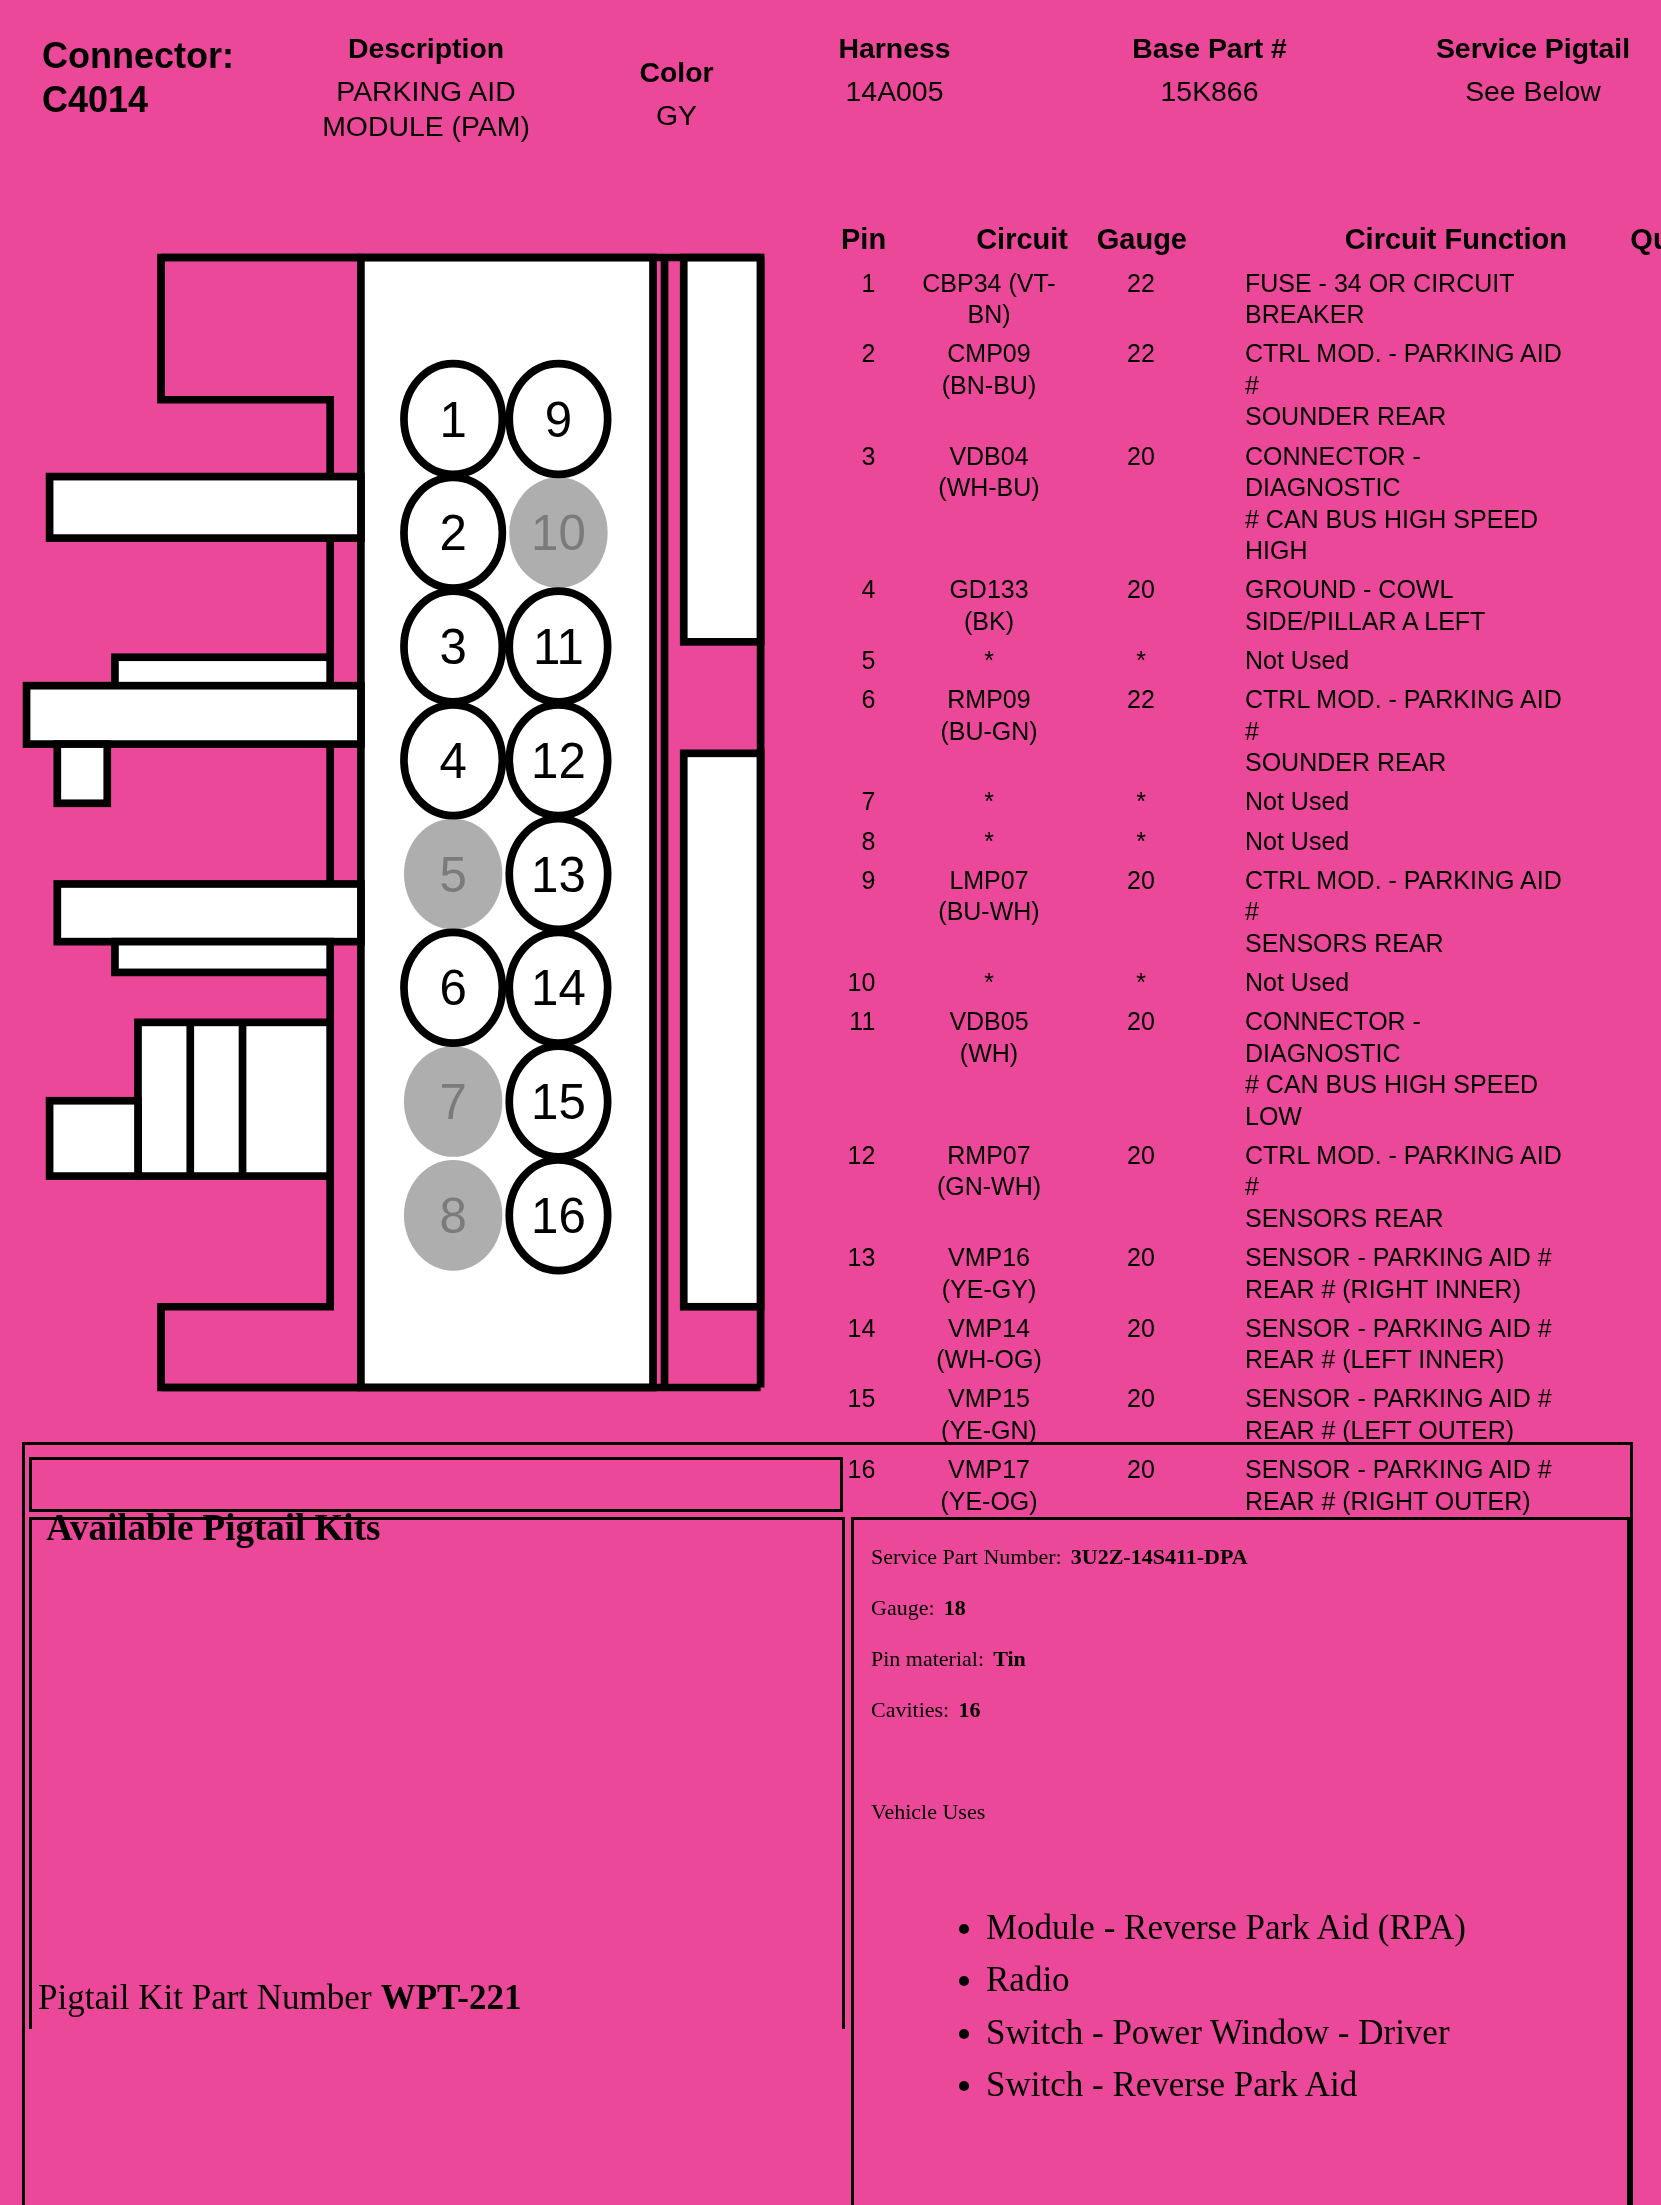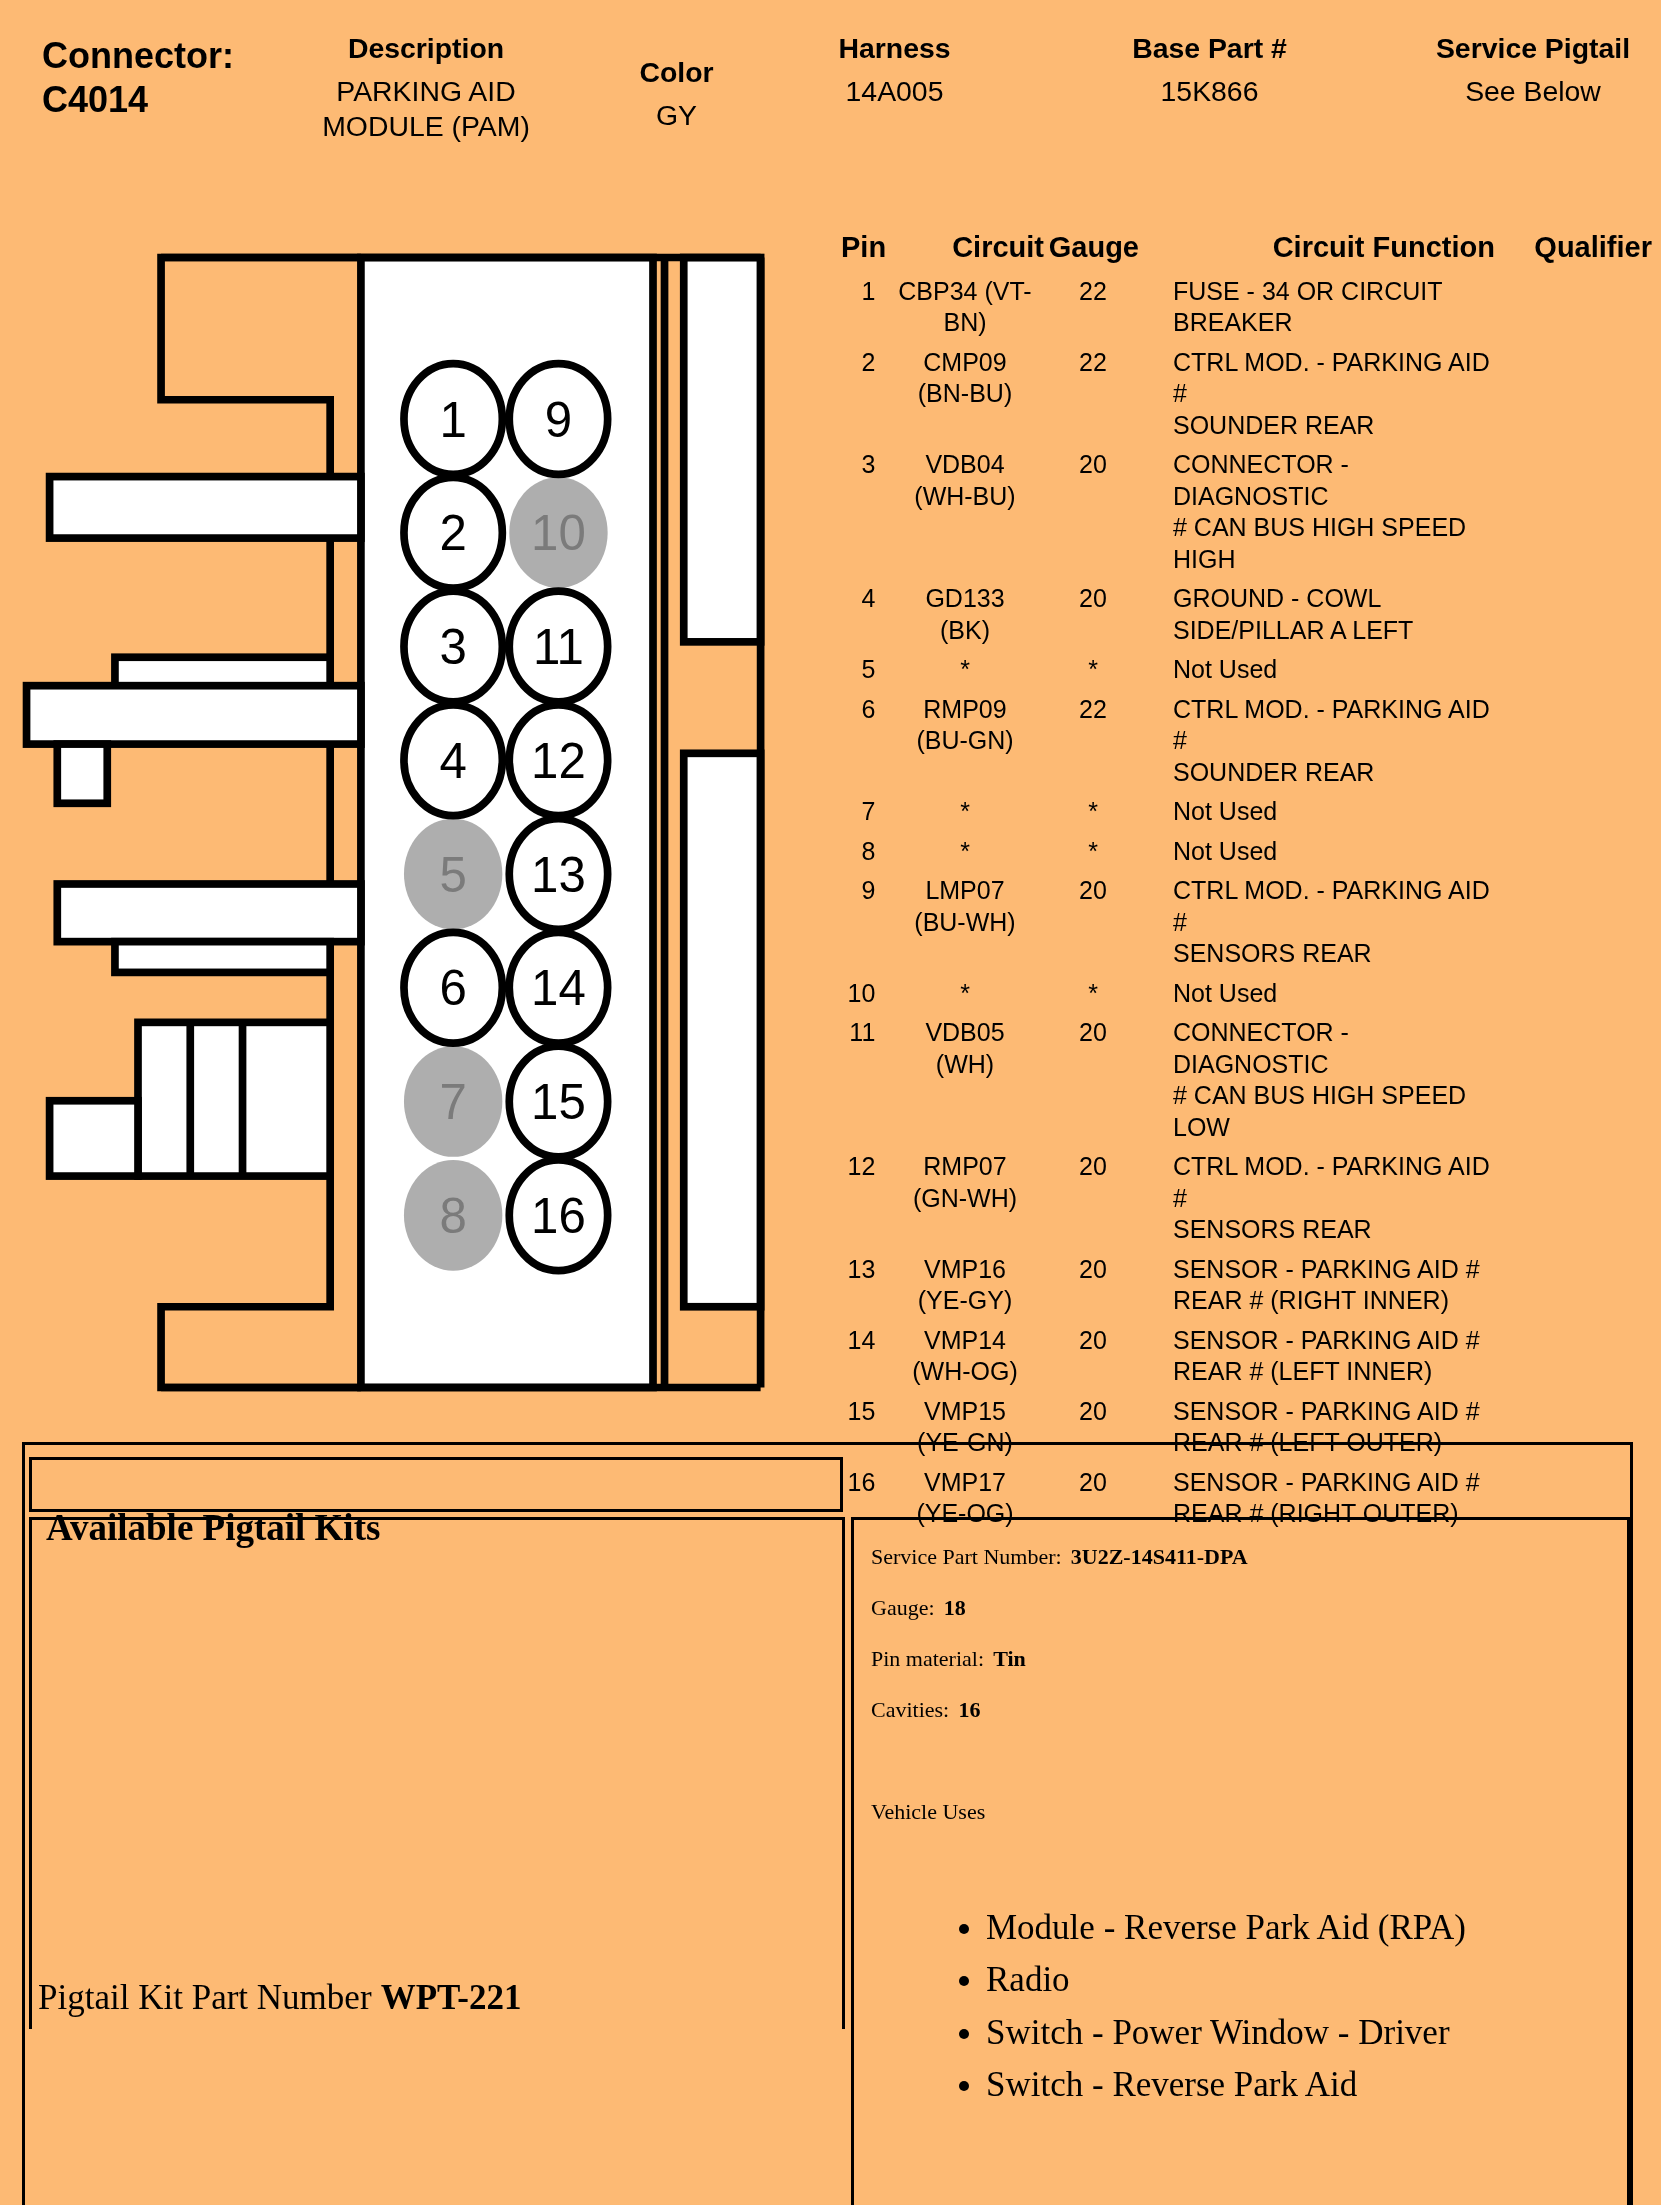--- a/index.html
+++ b/index.html
@@ -1,17 +1,17 @@
 <!DOCTYPE html>
 <html style="font-size:12.3px"><head>
 <meta charset="utf-8">
 <style>
   html,body { margin:0; padding:0; background:#ffffff; }
   #page {
-    position:relative; width:1661px; height:2205px; background:#fdba74;
+    position:relative; width:1661px; height:2205px; background:#ec4899;
     font-family:"Liberation Sans", sans-serif; color:#000;
   }
   .abs { position:absolute; }
   .pre { white-space:pre-line; }
 
   
   #connector-title { left:42px; top:34px; font-size:36px; font-weight:bold; line-height:44px; }
   .hdr-col { position:absolute; text-align:center; top:31px; }
   .hdr-col .lbl { font-weight:bold; font-size:28.4px; line-height:34px; }
   .hdr-col .val { font-size:28.4px; line-height:35px; margin-top:9.2px; }
@@ -25,22 +25,21 @@
   #connector-svg { left:15.4px; top:246px; }
   #connector-svg .ln { stroke:#000; stroke-width:10; fill:none; }
   #connector-svg .tooth { stroke:#000; stroke-width:10; fill:#ffffff; }
   #connector-svg text { font-family:"Liberation Sans", sans-serif; }
 
   
   #pin-table { left:841px; top:224px; width:814px; font-size:25px; line-height:31.5px; }
   .pt-row, #pt-head {
     display:grid;
     grid-template-columns:42px 158px 92px 353px 154px;
-    column-gap:3px;
-    margin-top:8px;
+    column-gap:27px;
   }
   #pt-head { font-weight:bold; font-size:29px; margin-bottom:12.3px; }
   #pt-head .h-pin { text-align:left; }
   #pt-head .h-c, #pt-head .h-g, #pt-head .h-f, #pt-head .h-q { text-align:right; }
   .pt-row { margin-bottom:7.7px; }
   .c-pin { text-align:right; padding-right:7.7px; }
   .c-circ { text-align:center; }
   .c-gauge { text-align:center; }
   .c-fn { padding-left:31px; }
 

